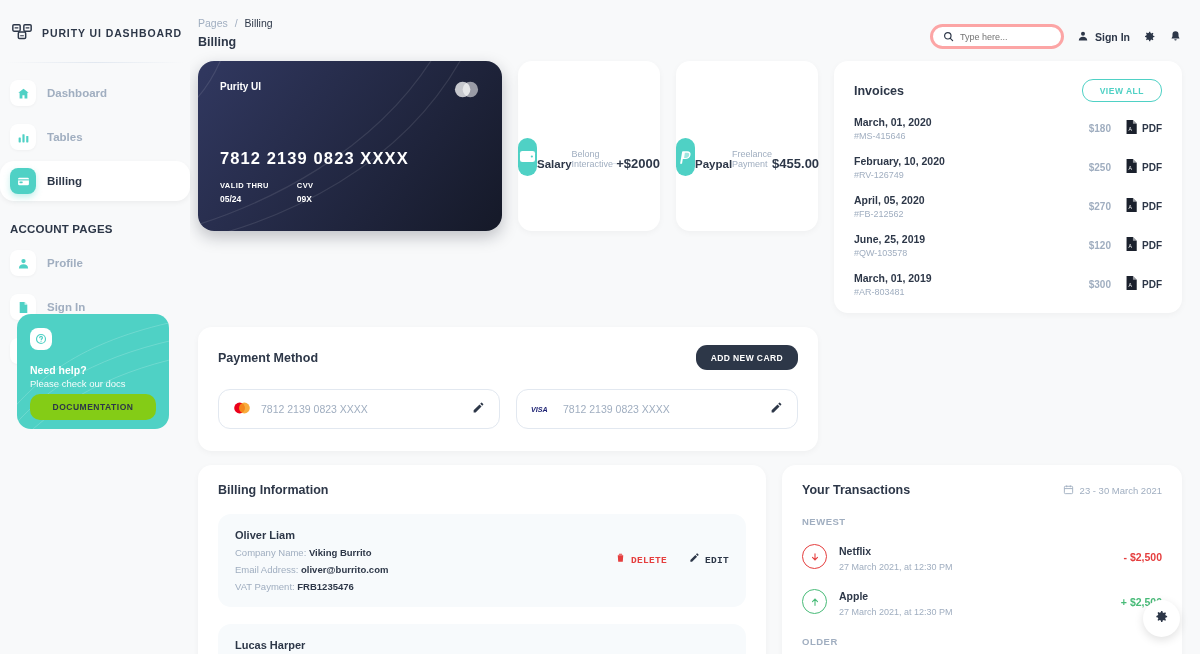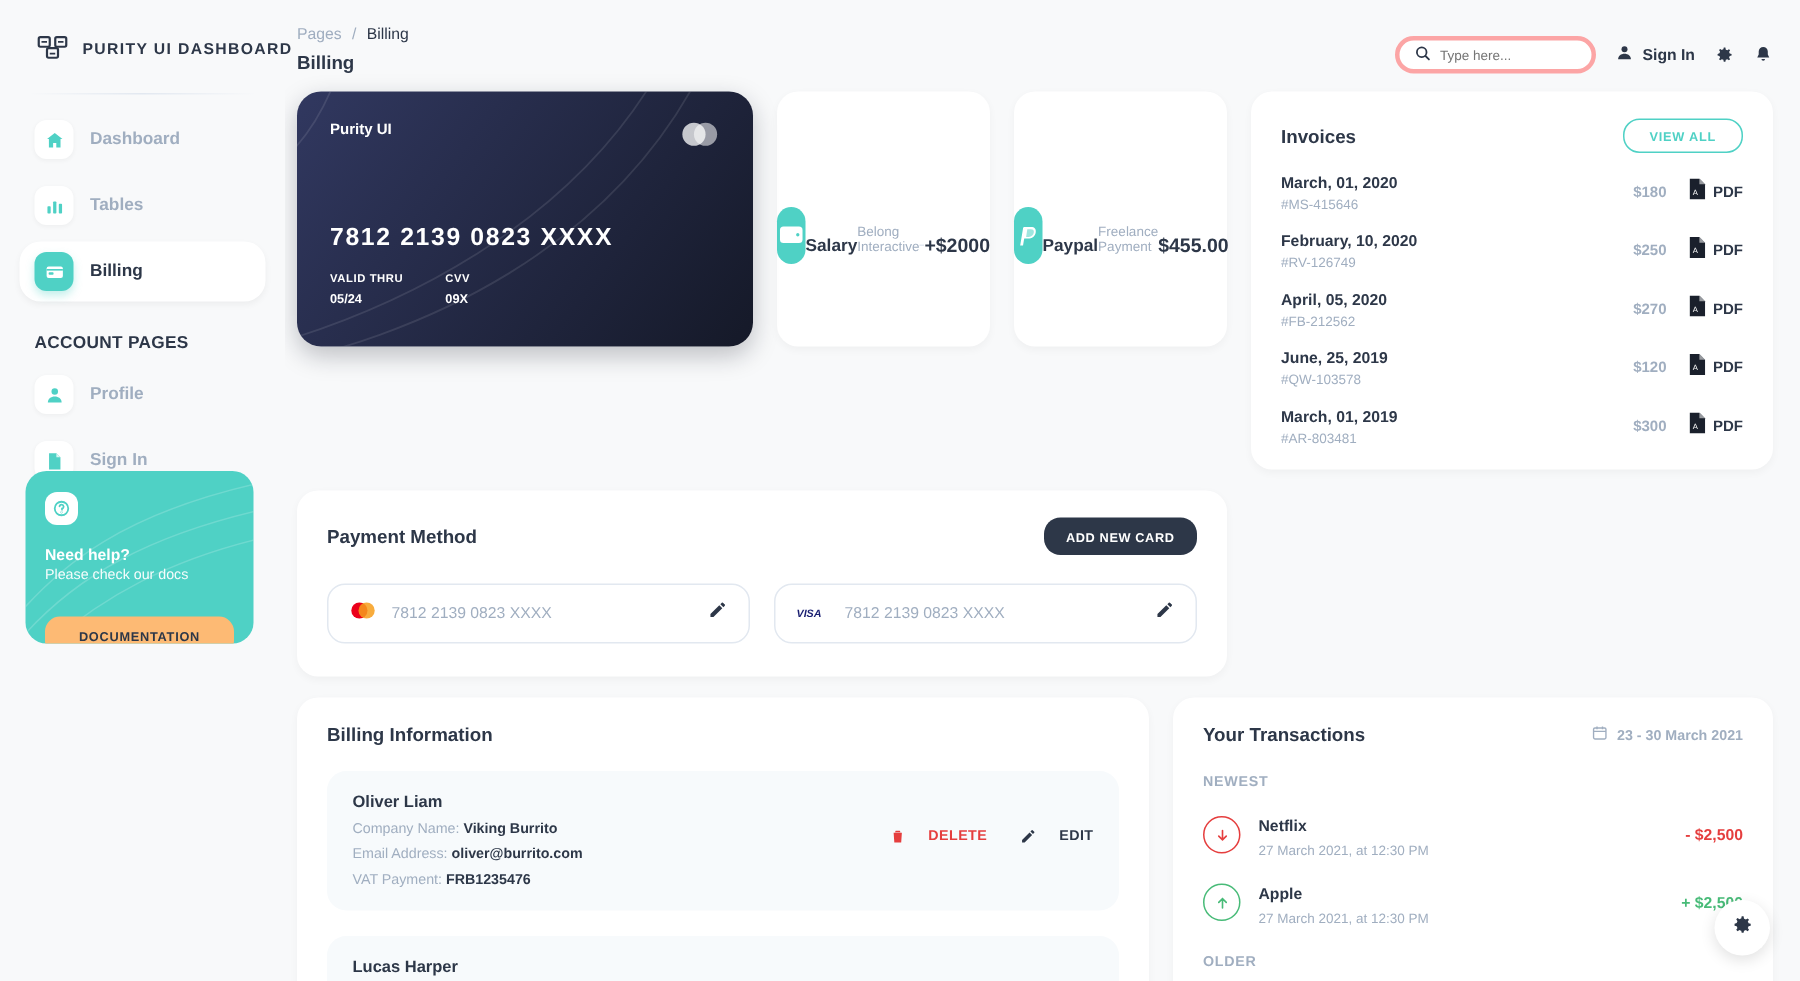--- a/index.html
+++ b/index.html
@@ -9,21 +9,21 @@
     font-family: "Liberation Sans", sans-serif;
     overflow: hidden;
     color: #2d3748;
   }
   .app { display: flex; width: 1200px; height: 654px; position: relative; }
 
   
   .sidebar {
     width: 190px; min-width: 190px; height: 553px;
     background: #f8f9fa;
-    padding: 0 13px;
+    padding: 0 0;
     position: relative;
   }
   .brand { display: flex; align-items: center; gap: 9px; padding: 22px 0 0 11px; }
   .brand-logo { width: 22px; height: 22px; display: block; }
   .brand-name {
     font-size: 10.5px; font-weight: 700; letter-spacing: .9px;
     color: #2d3748; white-space: nowrap;
   }
   .brand-sep { height: 1px; background: linear-gradient(90deg, rgba(224,230,237,0) 0%, #e2e8f0 50%, rgba(224,230,237,0) 100%); margin: 18px 6px 0 6px; }
 
@@ -55,22 +55,22 @@
     background: #4FD1C5; overflow: hidden; padding: 14px 13px;
   }
   .help-card svg.deco { position: absolute; inset: 0; width: 100%; height: 100%; }
   .help-ico {
     width: 22px; height: 22px; border-radius: 8px; background: #fff;
     display: flex; align-items: center; justify-content: center; position: relative;
   }
   .help-title { color: #fff; font-size: 10.5px; font-weight: 700; margin-top: 14px; position: relative; }
   .help-sub { color: #fff; font-size: 9.5px; margin-top: 2px; position: relative; opacity: .95; }
   .help-btn {
-    position: relative; margin-top: 22px; width: 126px; height: 26px;
-    background: #fdba74; border: none; border-radius: 10px; cursor: pointer;
+    position: relative; margin-top: 5px; width: 126px; height: 26px;
+    background: #84cc16; border: none; border-radius: 10px; cursor: pointer;
     font-size: 8.5px; font-weight: 700; letter-spacing: .5px; color: #2d3748;
     font-family: "Liberation Sans", sans-serif;
   }
 
   
   .main { flex: 1; height: 654px; padding: 0 18px 0 8px; overflow: hidden; position: relative; }
   .topbar { display: flex; align-items: flex-start; justify-content: space-between; padding: 17px 0 12px 0; }
   .crumbs { font-size: 10.5px; color: #a0aec0; }
   .crumbs .sep { margin: 0 4px; }
   .crumbs .cur { color: #2d3748; }
@@ -158,28 +158,28 @@
 
   
   .row3 { display: flex; gap: 16px; margin-top: 14px; }
   .billinfo { width: 568px; min-width: 568px; border-radius: 14px; padding: 18px 20px; }
   .bi-title { font-size: 12.5px; font-weight: 700; color: #2d3748; }
   .bi-item { background: #f7fafc; border-radius: 13px; padding: 15px 17px; margin-top: 17px; position: relative; }
   .bi-name { font-size: 11px; font-weight: 700; color: #2d3748; }
   .bi-line { font-size: 9.5px; color: #a0aec0; margin-top: 6px; }
   .bi-line b { color: #2d3748; font-weight: 700; }
   .bi-acts { position: absolute; right: 17px; top: 38px; display: flex; gap: 22px; }
-  .act { display: flex; align-items: flex-start; gap: 15px; cursor: pointer; font-size: 9.5px; font-weight: 700; letter-spacing: .3px; }
+  .act { display: flex; align-items: flex-end; gap: 5px; cursor: pointer; font-size: 9.5px; font-weight: 700; letter-spacing: .3px; font-family: Liberation Mono, monospace; }
   .act.del { color: #e53e3e; }
   .act.edit { color: #2d3748; }
 
   .trans { flex: 1; min-width: 0; border-radius: 14px; padding: 18px 20px; }
   .tr-head { display: flex; align-items: center; justify-content: space-between; }
   .tr-title { font-size: 12.5px; font-weight: 700; color: #2d3748; }
-  .tr-range { display: flex; align-items: center; gap: 6px; font-size: 9.5px; font-weight: 700; color: #a0aec0; }
+  .tr-range { display: flex; align-items: center; gap: 6px; font-size: 9.5px; font-weight: 400; color: #a0aec0; }
   .tr-group { font-size: 9.5px; font-weight: 700; color: #a0aec0; letter-spacing: .5px; margin-top: 19px; }
   .tr-row { display: flex; align-items: center; margin-top: 14px; }
   .tr-ico { width: 25px; height: 25px; min-width: 25px; border-radius: 50%; display: flex; align-items: center; justify-content: center; }
   .tr-ico.down { border: 1.2px solid #e53e3e; }
   .tr-ico.up { border: 1.2px solid #48bb78; }
   .tr-body { margin-left: 12px; flex: 1; }
   .tr-name { font-size: 10.5px; font-weight: 700; color: #2d3748; }
   .tr-time { font-size: 9px; color: #a0aec0; margin-top: 3px; }
   .tr-amt { font-size: 10.5px; font-weight: 700; }
   .tr-amt.neg { color: #e53e3e; }

